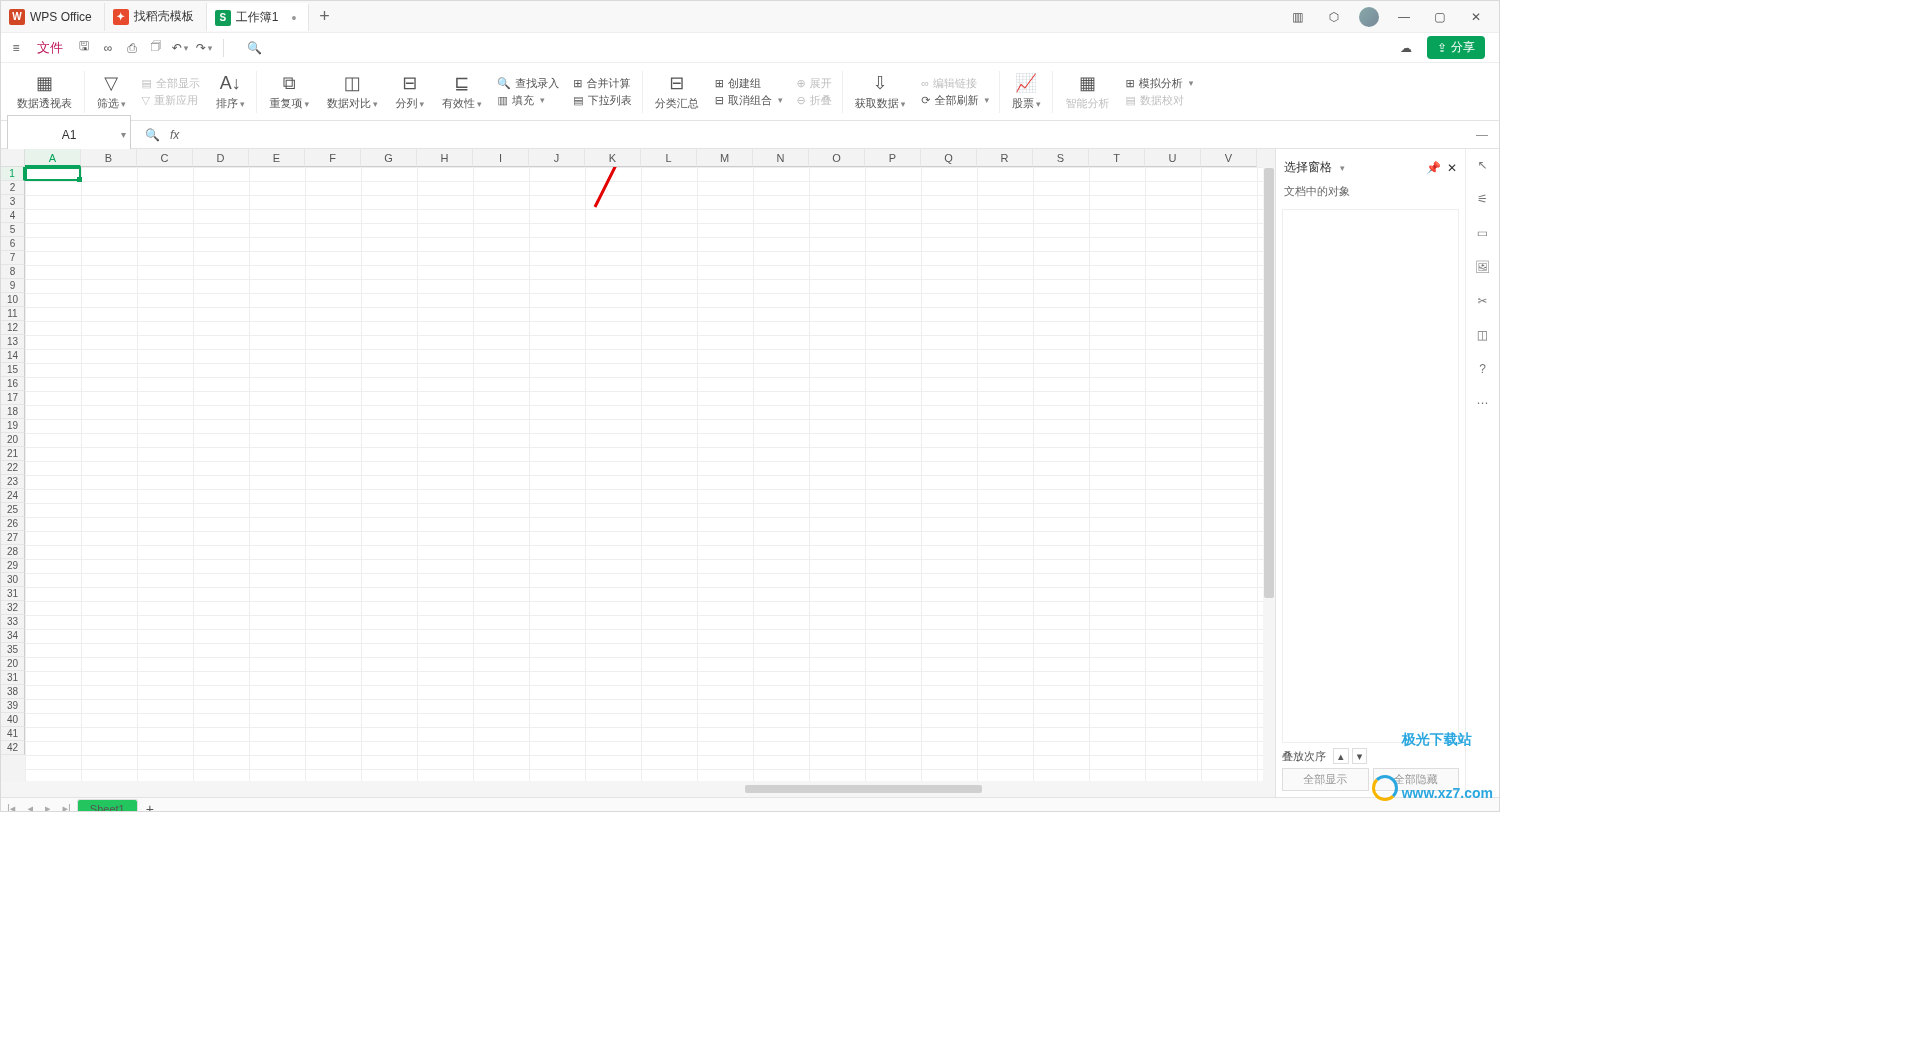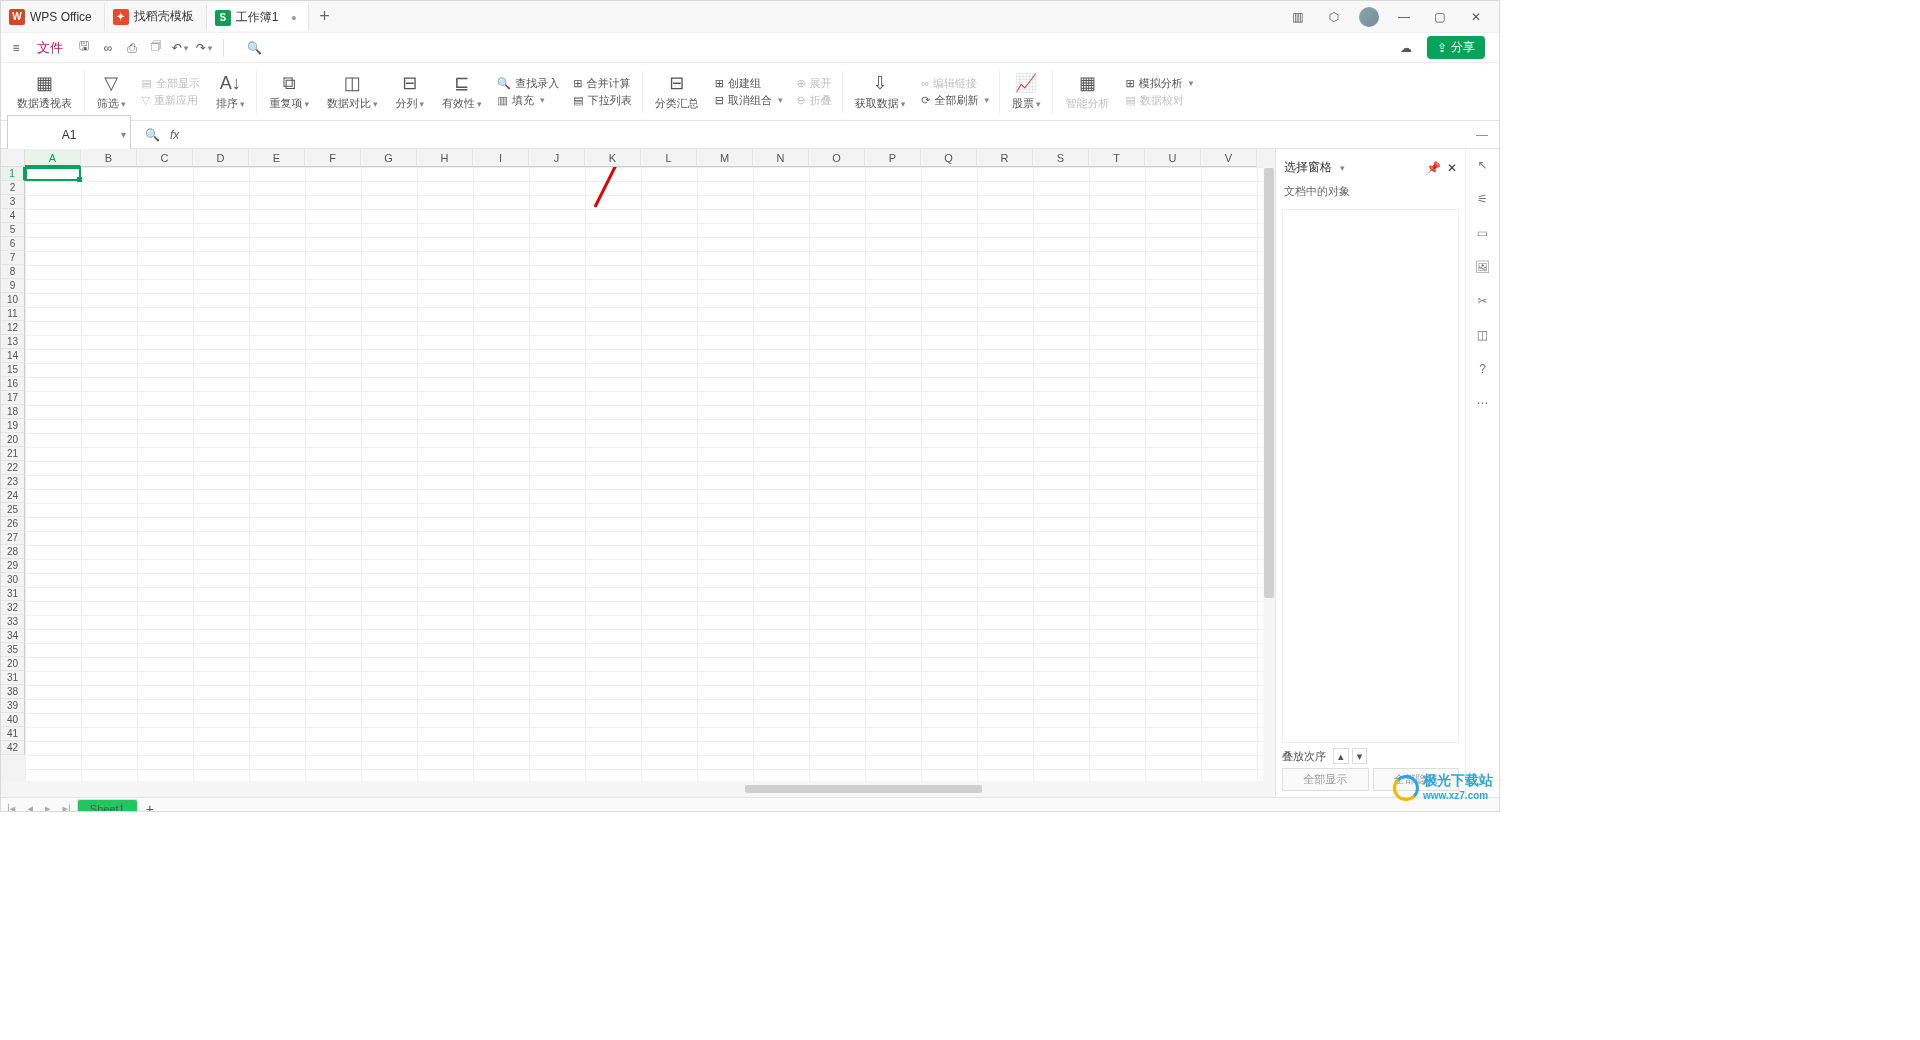--- a/index.html
+++ b/index.html
@@ -67,21 +67,21 @@
 .sheet-tabs{ height:22px; display:flex; align-items:center; border-top:1px solid #e3e3e3; background:#fafafa; font-size:11px; color:#555;}
 .sheet-tabs .nav{ padding:0 6px; color:#aaa;}
 .sheet-tabs .stab{ padding:3px 12px; background:#22c55e; border:1px solid #ddd; border-bottom:none; border-radius:3px 3px 0 0;}
 .sheet-tabs .add{ padding:0 8px; font-size:14px;}
 .status-bar{ height:24px; border-top:1px solid #e3e3e3; display:flex; align-items:center; padding:0 8px; font-size:11px; color:#555; gap:12px;}
 .status-bar .spacer{flex:1;}
 .zoom-ctrl{display:flex;align-items:center;gap:6px;}
 .zoom-slider{width:80px;height:4px;background:#ddd;position:relative;border-radius:2px;}
 .zoom-slider .knob{position:absolute;left:50%;top:-3px;width:8px;height:10px;background:#888;border-radius:2px;transform:translateX(-50%);}
 .watermark{position:absolute; right:6px; bottom:10px; font-size:14px; color:#2aa7df; font-weight:bold; display:flex; align-items:flex-end; gap:4px;}
-.watermark .sub{font-size:10px;color:#2aa7df; display:block;}
+.watermark .sub{font-size:14px;color:#2aa7df; display:block;margin-top:36px;}
 .wlogo{width:26px;height:26px;border:3px solid #2aa7df;border-radius:50%;border-left-color:#f7b500;border-bottom-color:#f7b500;}
 .arrow{ position:absolute; pointer-events:none;}
 svg{display:block;}
 </style>
 </head>
 <body>
 
 <div class="title-bar">
   <div class="tab">
     <span class="tab-icon red-icon">W</span>

